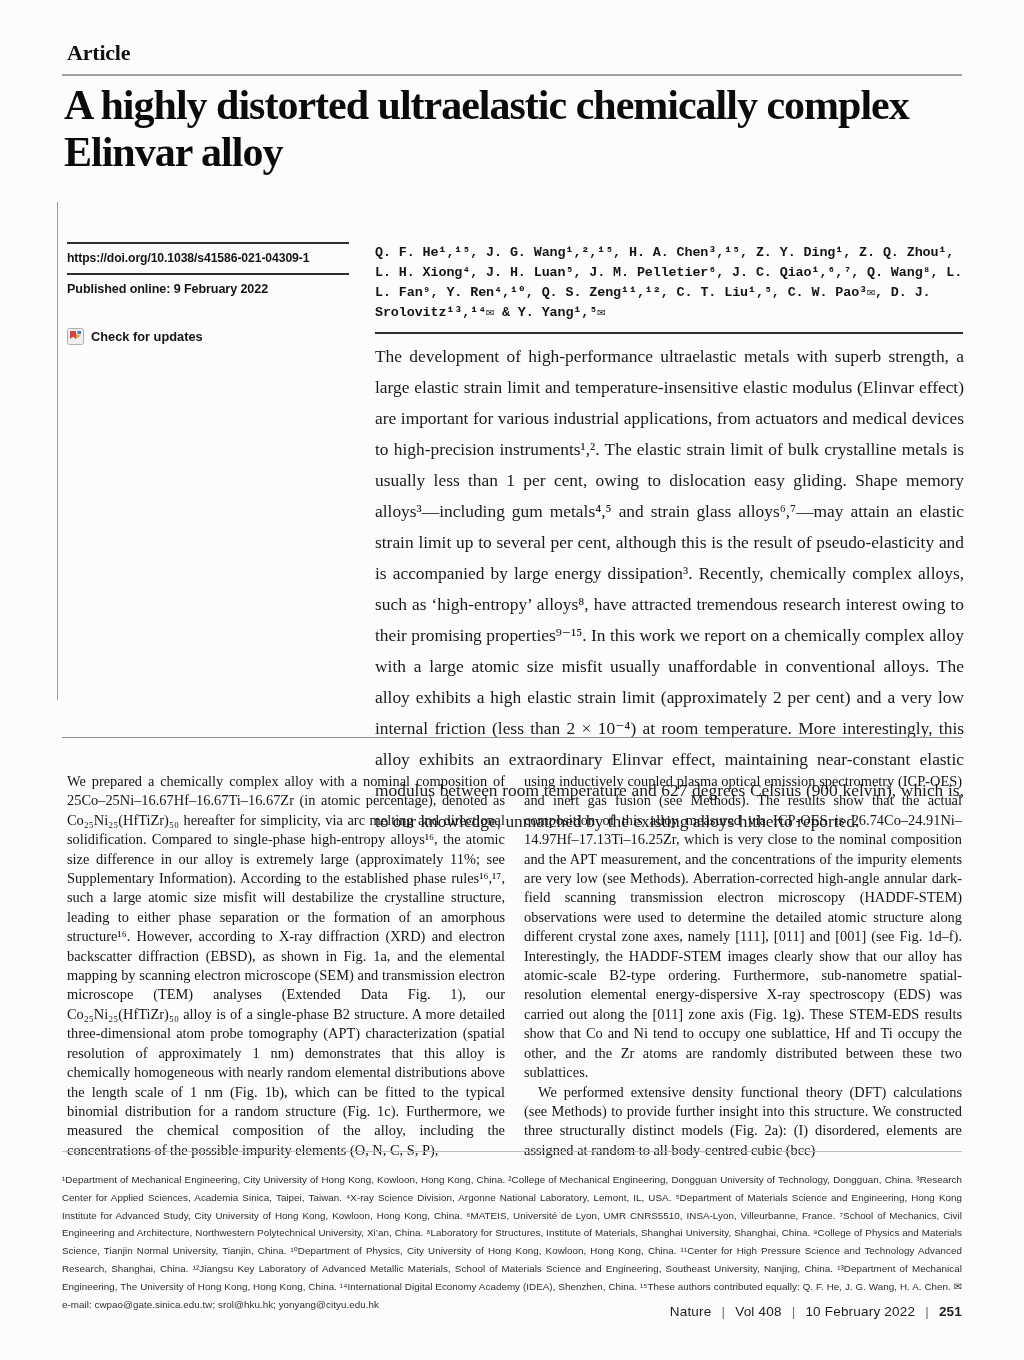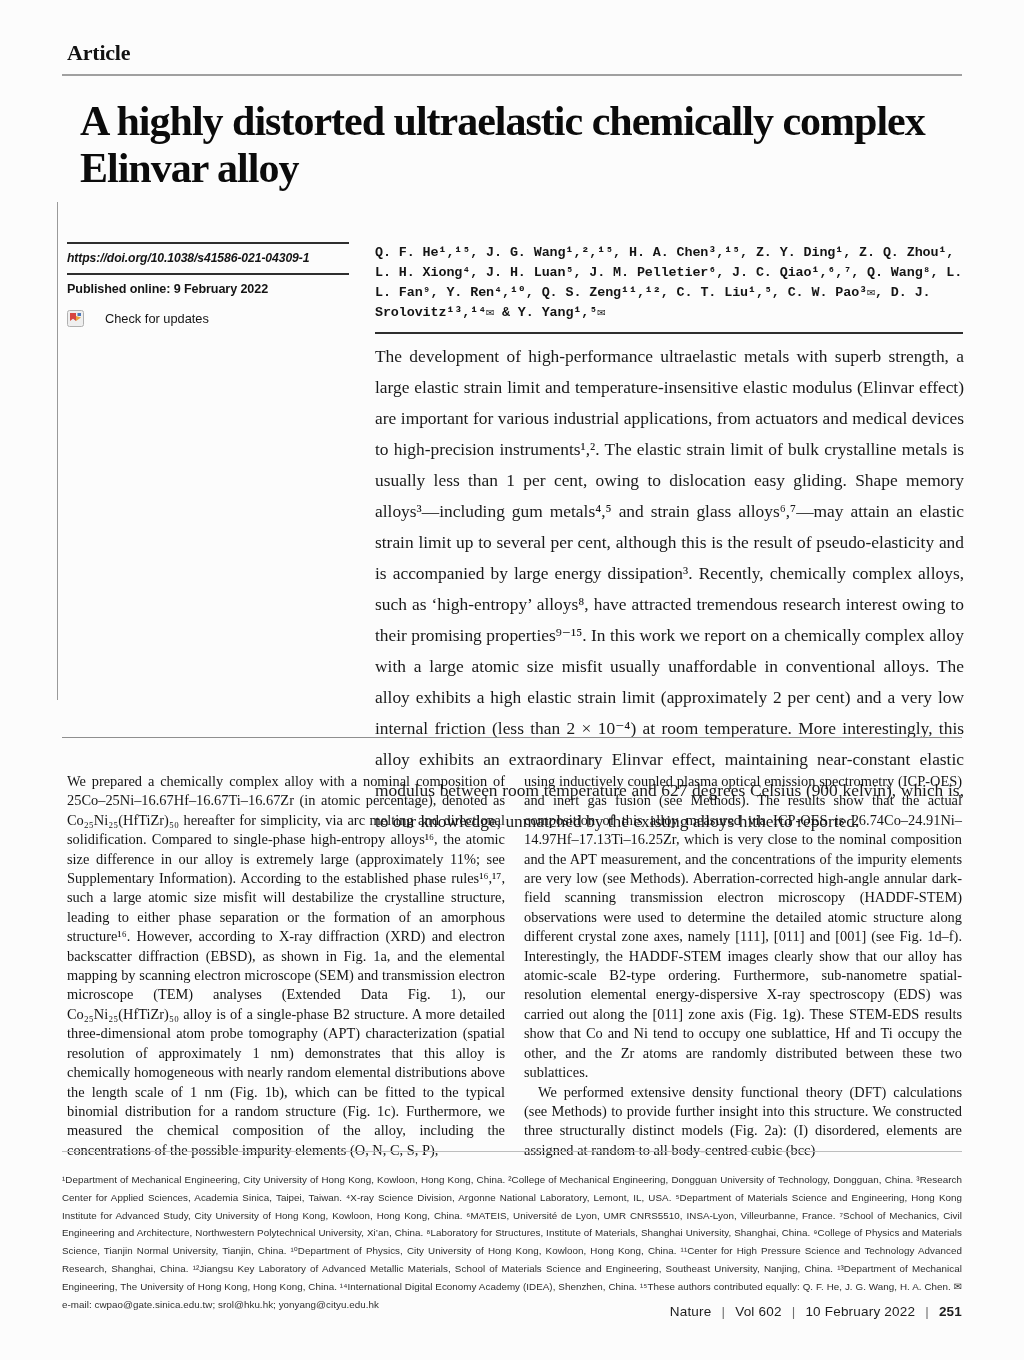--- a/index.html
+++ b/index.html
@@ -34,24 +34,24 @@
   .meta{
     position:absolute;left:67px;top:242px;width:282px;
     font-family:"Liberation Sans","DejaVu Sans",sans-serif;
   }
   .meta-row{
     border-top:2px solid #2e2e2e;
     padding:7px 0 8px 0;
     font-size:12.6px;font-weight:700;color:#141414;
     letter-spacing:-0.1px;
   }
-  .meta-row.doi{font-size:12.2px;font-style:italic;}
+  .meta-row.doi{font-size:12.2px;}
   .check-row{
-    margin-top:6px;display:flex;align-items:center;gap:21px;
-    font-size:12.8px;font-weight:400;color:#141414;cursor:pointer;
+    margin-top:24px;display:flex;align-items:center;gap:7px;
+    font-size:12.8px;font-weight:700;color:#141414;cursor:pointer;
   }
   .check-row svg{display:block;}
 
   .authors{
     position:absolute;left:375px;top:243px;width:592px;
     font-family:Liberation Mono, monospace;
     font-size:13.4px;font-weight:700;line-height:20px;color:#141414;
     letter-spacing:-0.1px;
   }
 
@@ -94,21 +94,21 @@
     display:flex;align-items:flex-end;gap:10px;
   }
   .footer .divider{color:#6f6f6f;font-weight:400;}
   .footer .pagenum{font-weight:700;}
 </style>
 </head>
 <body>
 
 <div class="kicker">Article</div>
 <div class="kicker-rule"></div>
-<h1 class="title" style="margin:16px;">A highly distorted ultraelastic chemically complex Elinvar alloy</h1>
+<h1 class="title" style="margin:0;">A highly distorted ultraelastic chemically complex Elinvar alloy</h1>
 
 <div class="left-margin-rule"></div>
 
 <div class="meta">
   <div class="meta-row doi">https://doi.org/10.1038/s41586-021-04309-1</div>
   <div class="meta-row">Published online: 9 February 2022</div>
   <div class="check-row">
     <span>
       <svg width="17" height="17" viewBox="0 0 17 17">
         <rect x="0.5" y="0.5" width="16" height="16" rx="2" fill="#efefef" stroke="#b0b0b0"></rect>
@@ -136,18 +136,18 @@
     <p>using inductively coupled plasma optical emission spectrometry (ICP-OES) and inert gas fusion (see Methods). The results show that the actual composition of this alloy measured via ICP-OES is 26.74Co–24.91Ni–14.97Hf–17.13Ti–16.25Zr, which is very close to the nominal composition and the APT measurement, and the concentrations of the impurity elements are very low (see Methods). Aberration-corrected high-angle annular dark-field scanning transmission electron microscopy (HADDF-STEM) observations were used to determine the detailed atomic structure along different crystal zone axes, namely [111], [011] and [001] (see Fig. 1d–f). Interestingly, the HADDF-STEM images clearly show that our alloy has atomic-scale B2-type ordering. Furthermore, sub-nanometre spatial-resolution elemental energy-dispersive X-ray spectroscopy (EDS) was carried out along the [011] zone axis (Fig. 1g). These STEM-EDS results show that Co and Ni tend to occupy one sublattice, Hf and Ti occupy the other, and the Zr atoms are randomly distributed between these two sublattices.</p>
     <p class="indent">We performed extensive density functional theory (DFT) calculations (see Methods) to provide further insight into this structure. We constructed three structurally distinct models (Fig. 2a): (I) disordered, elements are assigned at random to all body-centred cubic (bcc)</p>
   </div>
 </div>
 
 <div class="footnotes">¹Department of Mechanical Engineering, City University of Hong Kong, Kowloon, Hong Kong, China. ²College of Mechanical Engineering, Dongguan University of Technology, Dongguan, China. ³Research Center for Applied Sciences, Academia Sinica, Taipei, Taiwan. ⁴X-ray Science Division, Argonne National Laboratory, Lemont, IL, USA. ⁵Department of Materials Science and Engineering, Hong Kong Institute for Advanced Study, City University of Hong Kong, Kowloon, Hong Kong, China. ⁶MATEIS, Université de Lyon, UMR CNRS5510, INSA-Lyon, Villeurbanne, France. ⁷School of Mechanics, Civil Engineering and Architecture, Northwestern Polytechnical University, Xi’an, China. ⁸Laboratory for Structures, Institute of Materials, Shanghai University, Shanghai, China. ⁹College of Physics and Materials Science, Tianjin Normal University, Tianjin, China. ¹⁰Department of Physics, City University of Hong Kong, Kowloon, Hong Kong, China. ¹¹Center for High Pressure Science and Technology Advanced Research, Shanghai, China. ¹²Jiangsu Key Laboratory of Advanced Metallic Materials, School of Materials Science and Engineering, Southeast University, Nanjing, China. ¹³Department of Mechanical Engineering, The University of Hong Kong, Hong Kong, China. ¹⁴International Digital Economy Academy (IDEA), Shenzhen, China. ¹⁵These authors contributed equally: Q. F. He, J. G. Wang, H. A. Chen. ✉e-mail: cwpao@gate.sinica.edu.tw; srol@hku.hk; yonyang@cityu.edu.hk</div>
 
 <div class="footer">
   <span>Nature</span>
   <span class="divider">|</span>
-  <span>Vol 602</span>
+  <span>Vol 408</span>
   <span class="divider">|</span>
   <span>10 February 2022</span>
   <span class="divider">|</span>
   <span class="pagenum">251</span>
 </div>
 
 </body></html>

